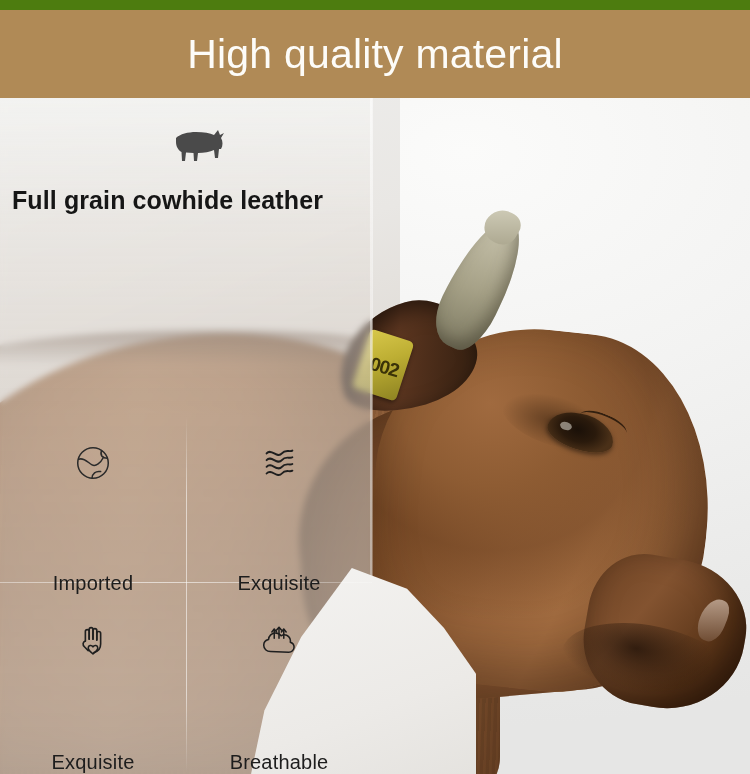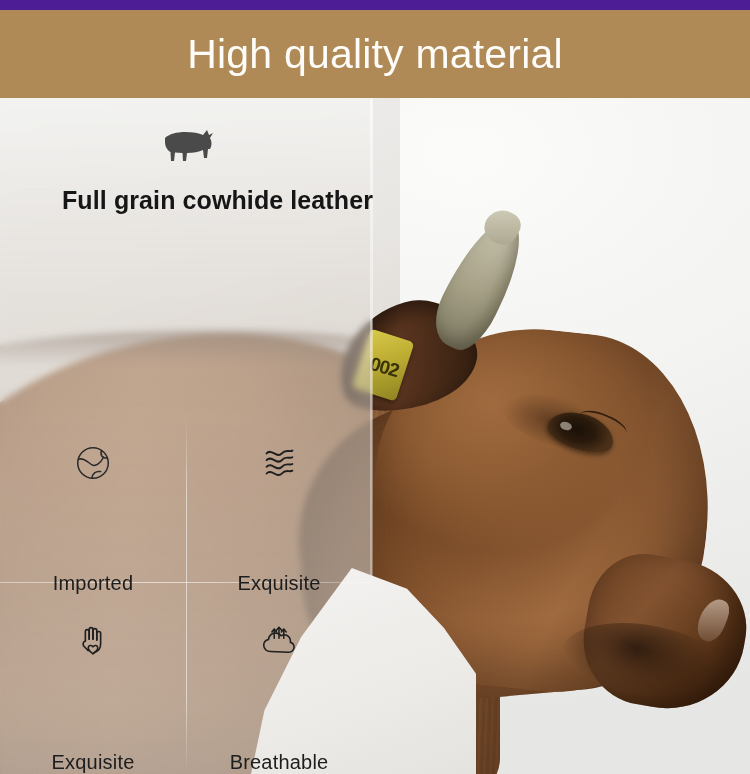--- a/index.html
+++ b/index.html
@@ -4,21 +4,21 @@
 <style>
   * { margin:0; padding:0; box-sizing:border-box; }
   html,body{
     width:750px; height:774px; overflow:hidden;
     background:#ffffff;
     font-family:"Liberation Sans", sans-serif;
   }
   #page{
     position:relative;
     width:750px; height:774px;
-    background:#4c1d95;
+    background:#4d7c0f;
     overflow:hidden;
   }
 
   
   #banner{
     position:absolute; left:0; top:10px;
     width:750px; height:88px;
     background:#b08a56;
     display:flex; align-items:center; justify-content:center;
   }
@@ -226,23 +226,23 @@
     -webkit-backdrop-filter: blur(3px) saturate(0.9);
   }
   #panel-edge{
     position:absolute; left:370px; top:0;
     width:3px; height:676px;
     background:linear-gradient(180deg, rgba(255,255,255,.55), rgba(255,255,255,.18));
   }
 
   
   #headline{
-    position:absolute; left:1px; top:28px;
+    position:absolute; left:12px; top:28px;
     width:372px;
-    text-align:right;
+    text-align:left;
   }
   #cow-mark{
     display:block;
     margin:0 auto 22px auto;
     width:56px; height:38px;
   }
   #headline-text{
     font-size:25px;
     font-weight:700;
     color:#161616;

